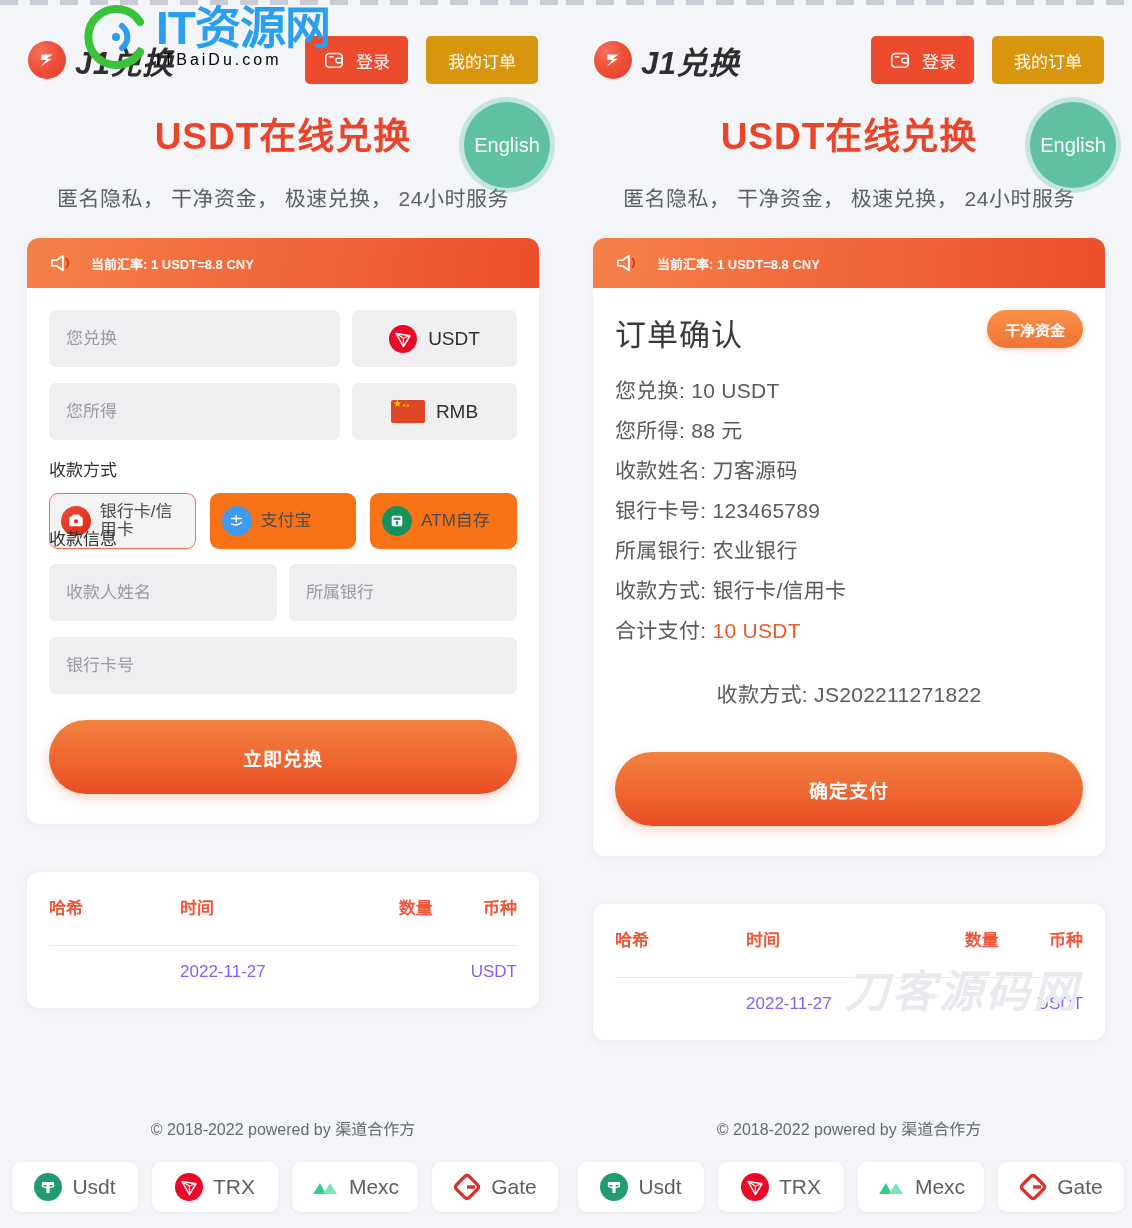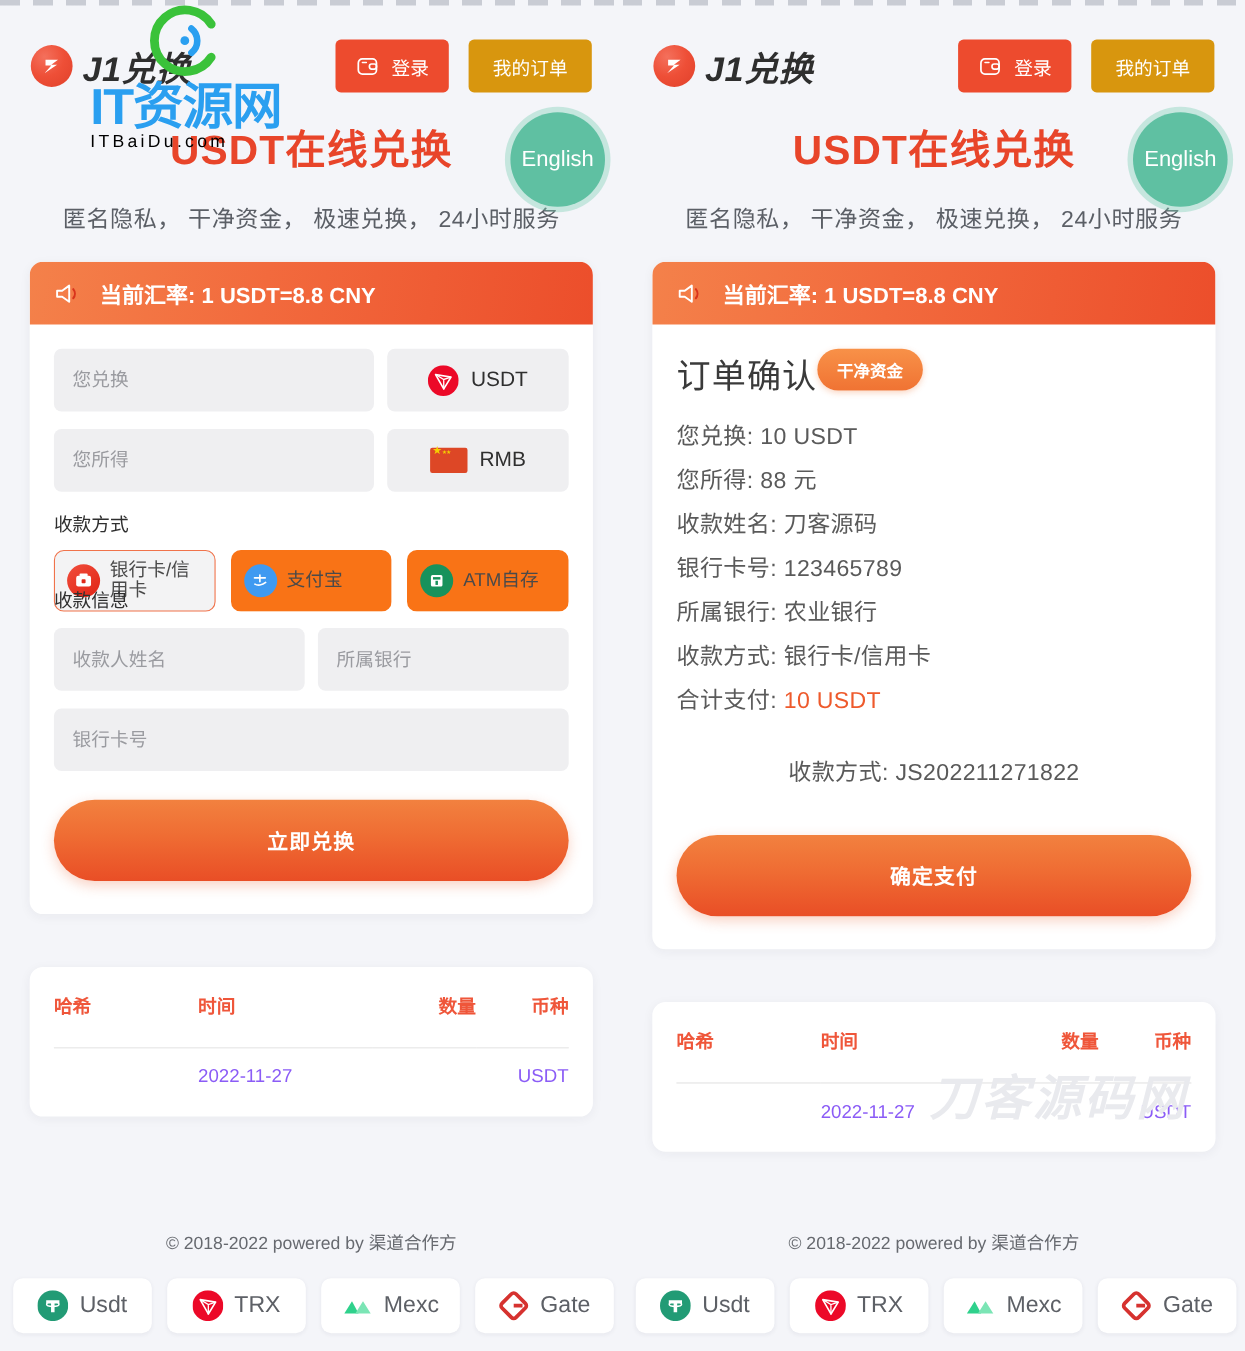--- a/index.html
+++ b/index.html
@@ -85,21 +85,21 @@
     margin: 26px 27px 0;
     background: #fff;
     border-radius: 12px;
     box-shadow: 0 2px 10px rgba(32,40,60,.05);
     overflow: hidden;
   }
   .rate-bar {
     background: linear-gradient(100deg, #f4814a 0%, #f26a3d 42%, #ec4e2b 100%);
     display: flex; align-items: center; gap: 16px;
     padding: 14px 22px;
-    color: #fff; font-weight: 700; font-size: 20px;
+    color: #fff; font-weight: 700; font-size: 13px;
   }
   .rate-bar .horn { width: 26px; height: 22px; flex:none; }
 
   .card-body { padding: 22px 22px 30px; }
 
   .row { display: flex; gap: 12px; margin-bottom: 16px; }
   .fld {
     background: #efeff1; border: 0; border-radius: 7px;
     height: 57px; padding: 0 17px;
     font-size: 17px; font-family: inherit; color: #3a3a3a;
@@ -154,21 +154,21 @@
     display: block; width: 100%;
     margin-top: 26px;
     height: 74px; border: 0; border-radius: 45px;
     background: linear-gradient(180deg, #f2813f 0%, #ef6c33 45%, #e94e26 100%);
     color: #fff; font-size: 19px; font-weight: 700; font-family: inherit;
     letter-spacing: 1px; cursor: pointer;
     box-shadow: 0 4px 12px rgba(233,94,44,.28);
   }
 
   
-  .oc-head { display: flex; align-items: flex-start; }
+  .oc-head { display: flex; align-items: flex-start; justify-content: space-between; }
   .oc-title { font-size: 31px; color: #3a3a3a; font-weight: 400; letter-spacing: 1px; }
   .btn-cancel {
     background: linear-gradient(180deg,#f89148,#f07333);
     color: #fff; border: 0; border-radius: 22px;
     padding: 0 18px; height: 38px;
     font-size: 15px; font-weight: 700; font-family: inherit;
     cursor: pointer; white-space: nowrap;
     box-shadow: 0 2px 6px rgba(240,115,51,.3);
   }
   .oc-lines { margin-top: 16px; }
@@ -217,21 +217,21 @@
   .p-ic { width: 28px; height: 28px; flex: none; }
 
   
   .wm-dk {
     position: absolute; pointer-events: none;
     font-size: 44px; font-weight: 800; font-style: italic;
     color: #e9eaee; letter-spacing: 3px; white-space: nowrap;
   }
   .wm-it {
     position: absolute; top: 2px; left: 82px;
-    pointer-events: none; display: flex; align-items: center; gap: 4px; flex-direction: column;
+    pointer-events: none; display: flex; align-items: center; gap: 4px;
   }
   .wm-it .arc { width: 70px; height: 70px; flex: none; }
   .wm-it .tx {
     font-size: 46px; font-weight: 800; color: #2a9ff0;
     letter-spacing: -1px; line-height: .95;
   }
   .wm-it .tx small {
     display: block; font-size: 16px; font-weight: 400;
     color: #000000; letter-spacing: 3px; margin-top: 2px;
   }

